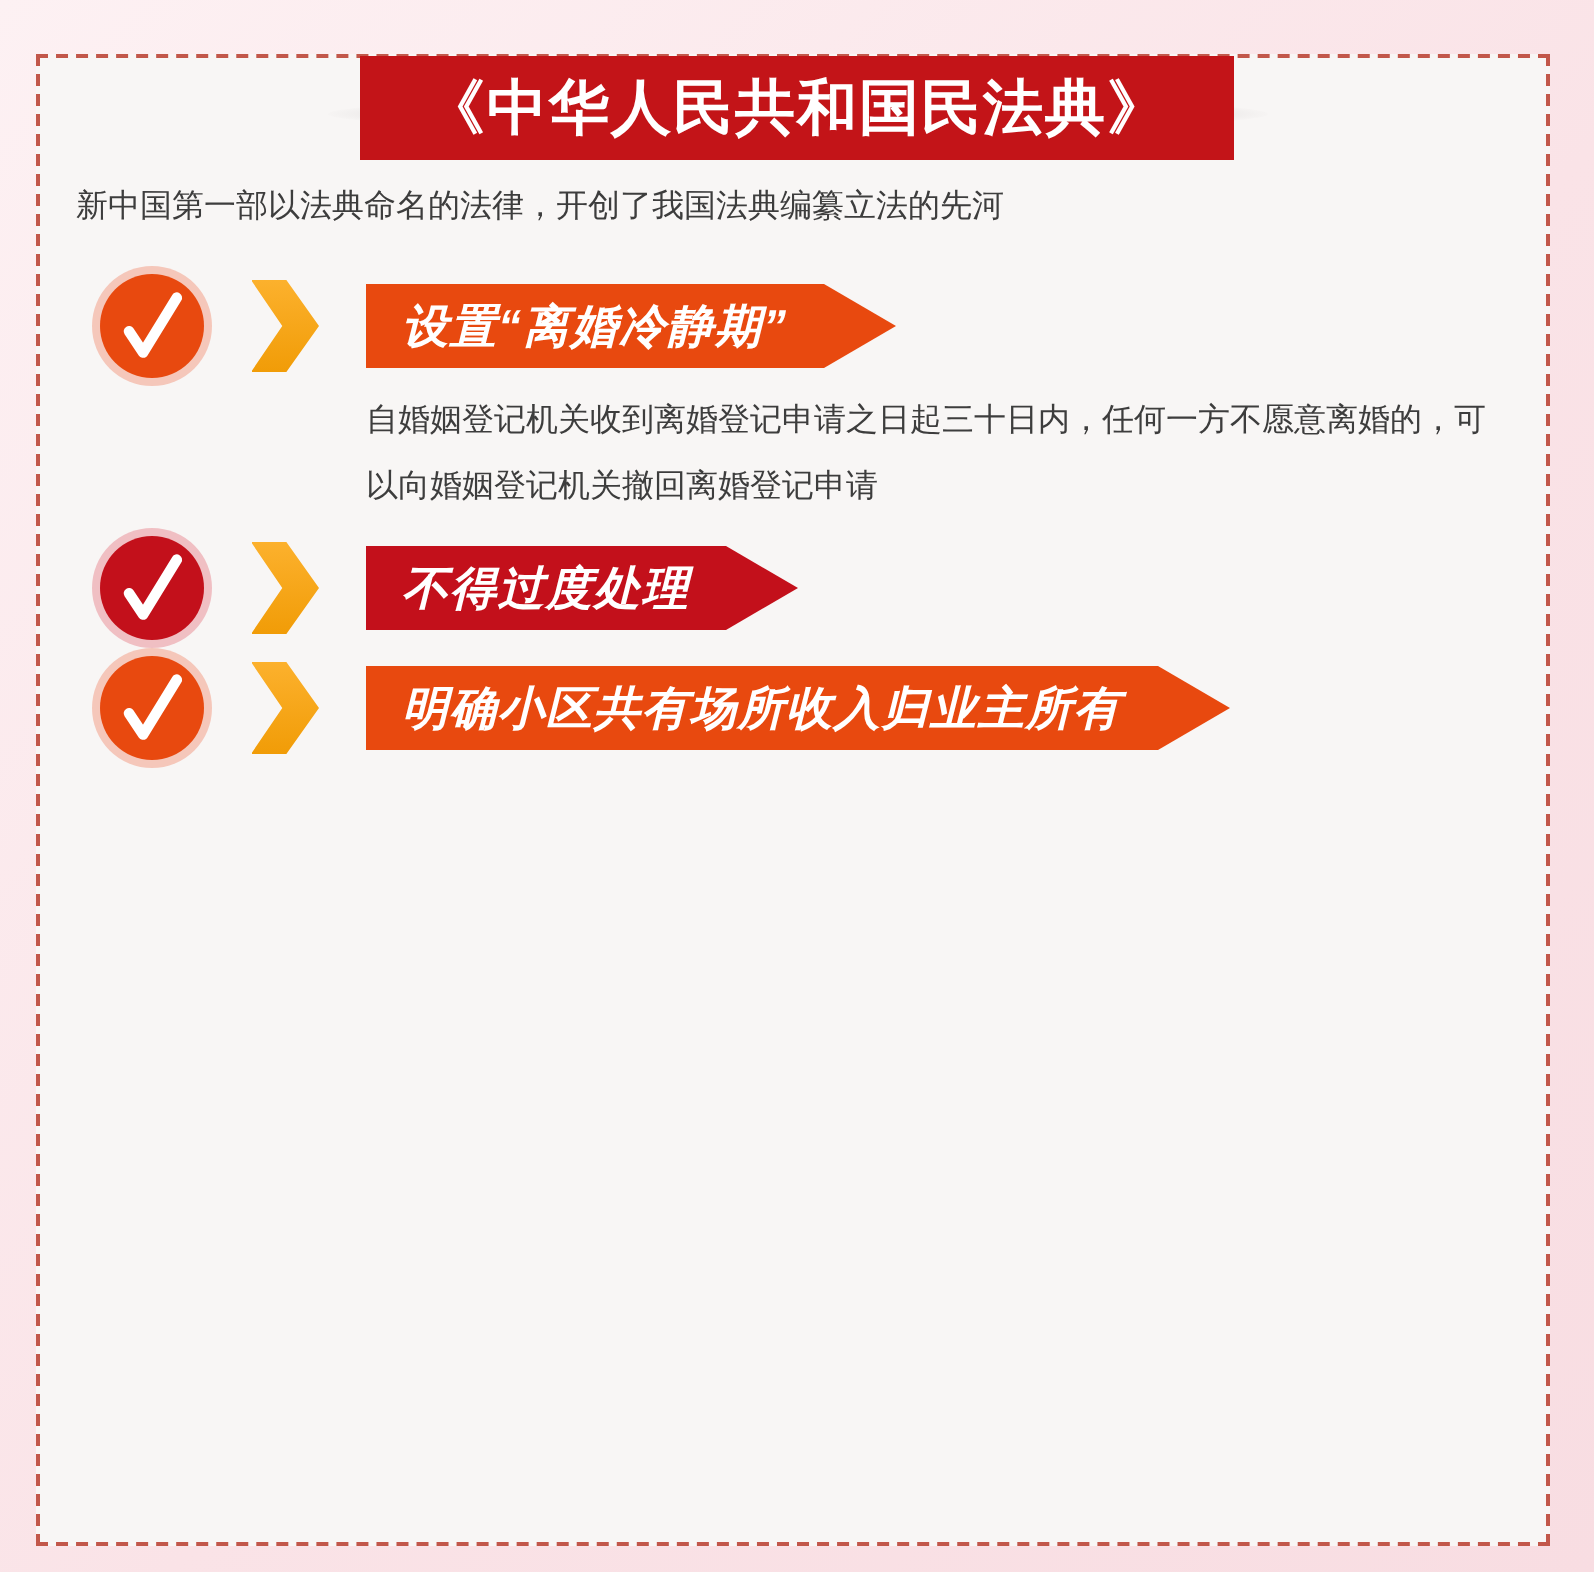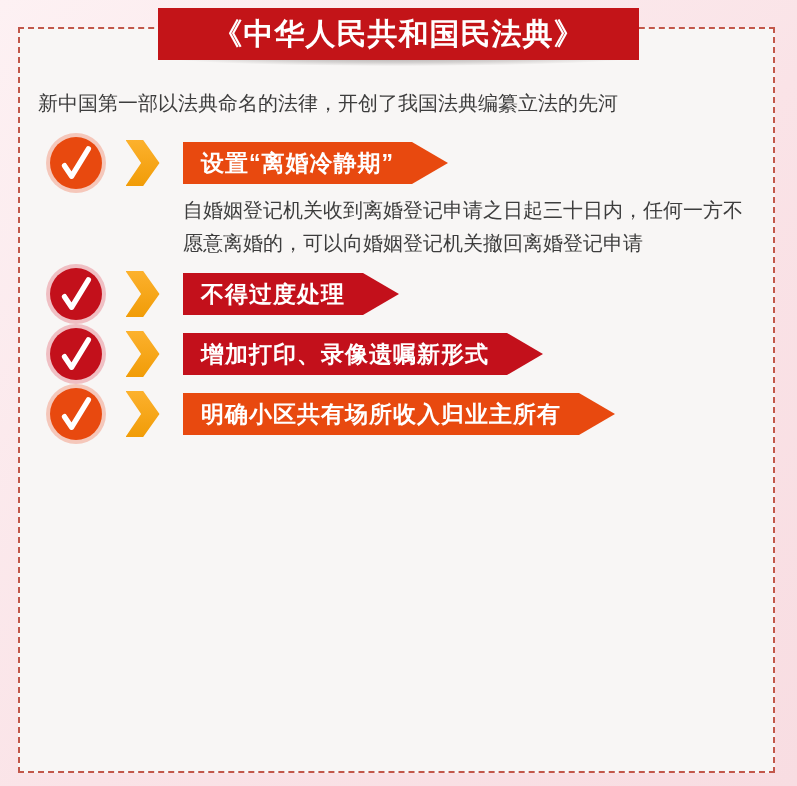--- a/index.html
+++ b/index.html
@@ -31,31 +31,31 @@
     width: 470px; height: 18px;
     border-radius: 50%;
     background: radial-gradient(ellipse at center, rgba(110,104,104,0.55) 0%, rgba(110,104,104,0.25) 45%, rgba(110,104,104,0) 72%);
     z-index: 2;
   }
   .title-banner {
     position: relative;
     z-index: 3;
     background: #c31418;
     color: #ffffff;
-    width: 481px; height: 52px;
+    width: 437px; height: 52px;
     display: flex; align-items: center; justify-content: center;
-    font-size: 30px; font-weight: bold; letter-spacing: 1px;
+    font-size: 30px; font-weight: bold; letter-spacing: 1px; margin-top: 20px;
   }
   .content {
     position: absolute;
     left: 20px; top: 29px;
     width: 753px;
     padding: 59px 18px 0 18px;
   }
-  .intro { font-size: 20px; line-height: 31px; color: #3d3d3d; width: 720px; }
+  .intro { font-size: 16px; line-height: 31px; color: #3d3d3d; width: 720px; }
   .items { margin-top: 23px; margin-left: 12px; }
   .item {
     display: grid;
     grid-template-columns: 52px 81px 1fr;
     align-items: start;
     margin-bottom: 13px;
   }
   .item:nth-child(4) { margin-bottom: 25px; }
   .check {
     width: 52px; height: 52px;
@@ -76,26 +76,27 @@
     display: inline-flex;
     align-items: center;
     height: 42px;
     padding: 0 54px 0 18px;
     color: #ffffff;
     font-size: 23px;
     font-weight: bold;
     letter-spacing: 1px;
     clip-path: polygon(0 0, calc(100% - 36px) 0, 100% 50%, calc(100% - 36px) 100%, 0 100%);
     white-space: nowrap;
+    font-style: italic;
   }
   .item.orange .banner { background: #e8490f; }
   .item.red    .banner { background: #c3101b; }
   .desc {
     margin-top: 10px;
-    font-size: 20px;
+    font-size: 16px;
     line-height: 33px;
     color: #3d3d3d;
     max-width: 562px;
   }
   .desc:empty { display: none; }
 </style>
 </head>
 <body>
 
 <div class="frame"></div>
@@ -131,32 +132,20 @@
           <path d="M13 29 L21 41 L40 10" fill="none" stroke="#ffffff" stroke-width="6" stroke-linecap="round" stroke-linejoin="round"></path>
         </svg>
       </div>
       <div class="chev"></div>
       <div class="body">
         <div class="banner">不得过度处理</div>
       </div>
     </div>
 
 
-    <div class="item red">
-      <div class="check">
-        <svg viewBox="0 0 52 52">
-          <path d="M13 29 L21 41 L40 10" fill="none" stroke="#ffffff" stroke-width="6" stroke-linecap="round" stroke-linejoin="round"></path>
-        </svg>
-      </div>
-      <div class="chev"></div>
-      <div class="body">
-        <div class="banner">增加打印、录像遗嘱新形式</div>
-        
-      </div>
-    </div>
 
     <div class="item orange">
       <div class="check">
         <svg viewBox="0 0 52 52">
           <path d="M13 29 L21 41 L40 10" fill="none" stroke="#ffffff" stroke-width="6" stroke-linecap="round" stroke-linejoin="round"></path>
         </svg>
       </div>
       <div class="chev"></div>
       <div class="body">
         <div class="banner">明确小区共有场所收入归业主所有</div>

